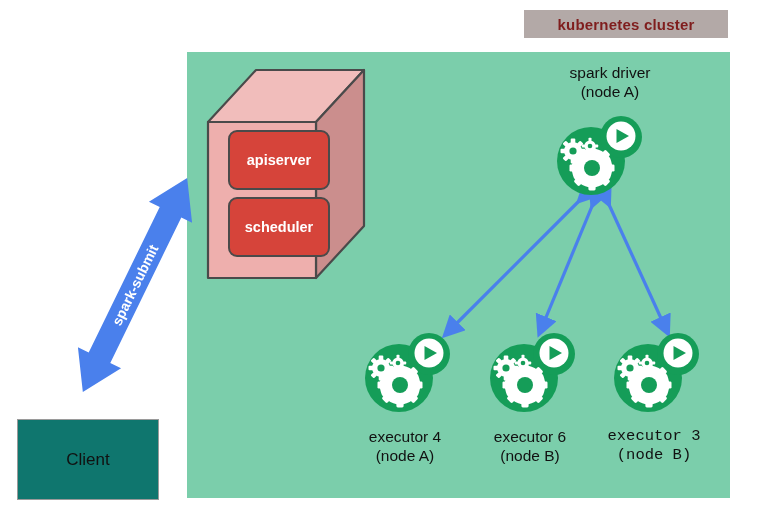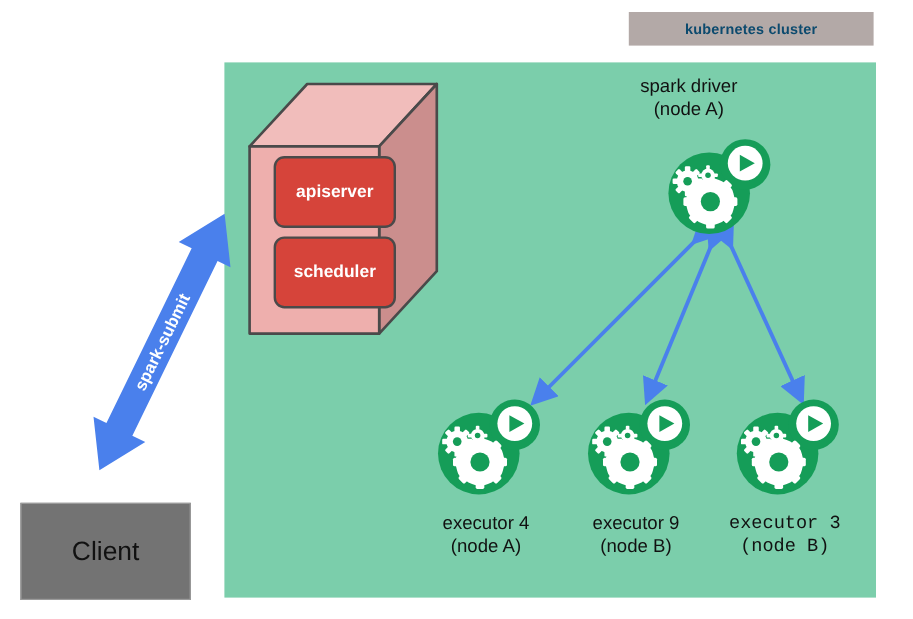--- a/index.html
+++ b/index.html
@@ -8,56 +8,56 @@
 
   #stage{position:absolute;left:0;top:0;width:761px;height:516px;}
 
   
   #cluster-panel{position:absolute;left:187px;top:52px;width:543px;height:446px;
                  background:#7bceab;}
 
   
   #cluster-badge{position:absolute;left:524px;top:10px;width:204px;height:28px;
                  background:#b3a9a7;display:flex;align-items:center;justify-content:center;
-                 color:#0c4a6e;font-weight:bold;font-size:12px;letter-spacing:.2px;}
+                 color:#7f1d1d;font-weight:bold;font-size:15px;letter-spacing:.2px;}
 
   
   #cube{position:absolute;left:206px;top:68px;width:160px;height:212px;}
   #cube svg{position:absolute;left:0;top:0;}
   .cube-box{position:absolute;background:#d6443a;border:2px solid #4a4a4a;
             border-radius:9px;display:flex;align-items:center;justify-content:center;
             color:#ffffff;font-weight:bold;font-size:14.5px;}
   #box-apiserver{left:22px;top:62px;width:98px;height:56px;}
   #box-scheduler{left:22px;top:129px;width:98px;height:56px;}
 
   
   #spark-submit{position:absolute;left:55px;top:160px;width:160px;height:250px;}
   #spark-submit-label{position:absolute;left:55px;top:160px;width:160px;height:250px;
        display:flex;align-items:center;justify-content:center;pointer-events:none;}
   #spark-submit-label span{color:#ffffff;font-weight:bold;font-size:14px;
        transform:rotate(-64deg);white-space:nowrap;}
 
   
   #client-box{position:absolute;left:17px;top:419px;width:140px;height:79px;
-              background:#737373;border:1px solid #9a9a9a;
+              background:#0f766e;border:1px solid #9a9a9a;
               display:flex;align-items:center;justify-content:center;
-              font-size:22px;color:#111;}
+              font-size:17px;color:#111;}
 
   
   .node{position:absolute;width:92px;height:84px;}
   .node svg{position:absolute;left:0;top:0;}
   #node-driver{left:551px;top:113px;}
   #node-exec1{left:359px;top:330px;}
   #node-exec2{left:484px;top:330px;}
   #node-exec3{left:608px;top:330px;}
 
   
   .caption{position:absolute;text-align:center;font-size:15.5px;color:#111;
            line-height:19px;white-space:nowrap;}
-  #cap-driver{left:504px;top:63px;width:140px;}
+  #cap-driver{left:540px;top:63px;width:140px;}
   #cap-exec1{left:335px;top:427px;width:140px;}
   #cap-exec2{left:460px;top:427px;width:140px;}
   #cap-exec3{left:584px;top:427px;width:140px;font-family:Liberation Mono, monospace;}
 
   
   #links{position:absolute;left:0;top:0;width:761px;height:516px;pointer-events:none;}
 </style>
 </head>
 <body>
 
@@ -261,21 +261,21 @@
         <circle cx="0" cy="0" r="5.6"></circle>
         <rect x="-1.5" y="-8.2" width="3" height="3.4" rx=".8"></rect>
         <rect x="-1.5" y="4.8" width="3" height="3.4" rx=".8"></rect>
         <rect x="-8.2" y="-1.5" width="3.4" height="3" rx=".8"></rect>
         <rect x="4.8" y="-1.5" width="3.4" height="3" rx=".8"></rect>
         <circle cx="0" cy="0" r="2.3" fill="#159d58"></circle>
       </g>
     </svg>
   </div>
   <div class="caption" id="cap-exec2">
-    <div>executor 9</div>
+    <div>executor 6</div>
     <div>(node B)</div>
   </div>
 
   <div class="node" id="node-exec3">
     <svg width="92" height="84" viewBox="0 0 92 84">
       <circle cx="40" cy="48" r="34" fill="#159d58"></circle>
       <circle cx="70" cy="24" r="21" fill="#159d58"></circle>
       <circle cx="70" cy="23" r="14.5" fill="#ffffff"></circle>
       <polygon points="65.5,16 78,23 65.5,30" fill="#159d58"></polygon>
       <g fill="#ffffff" transform="translate(41,55)">

